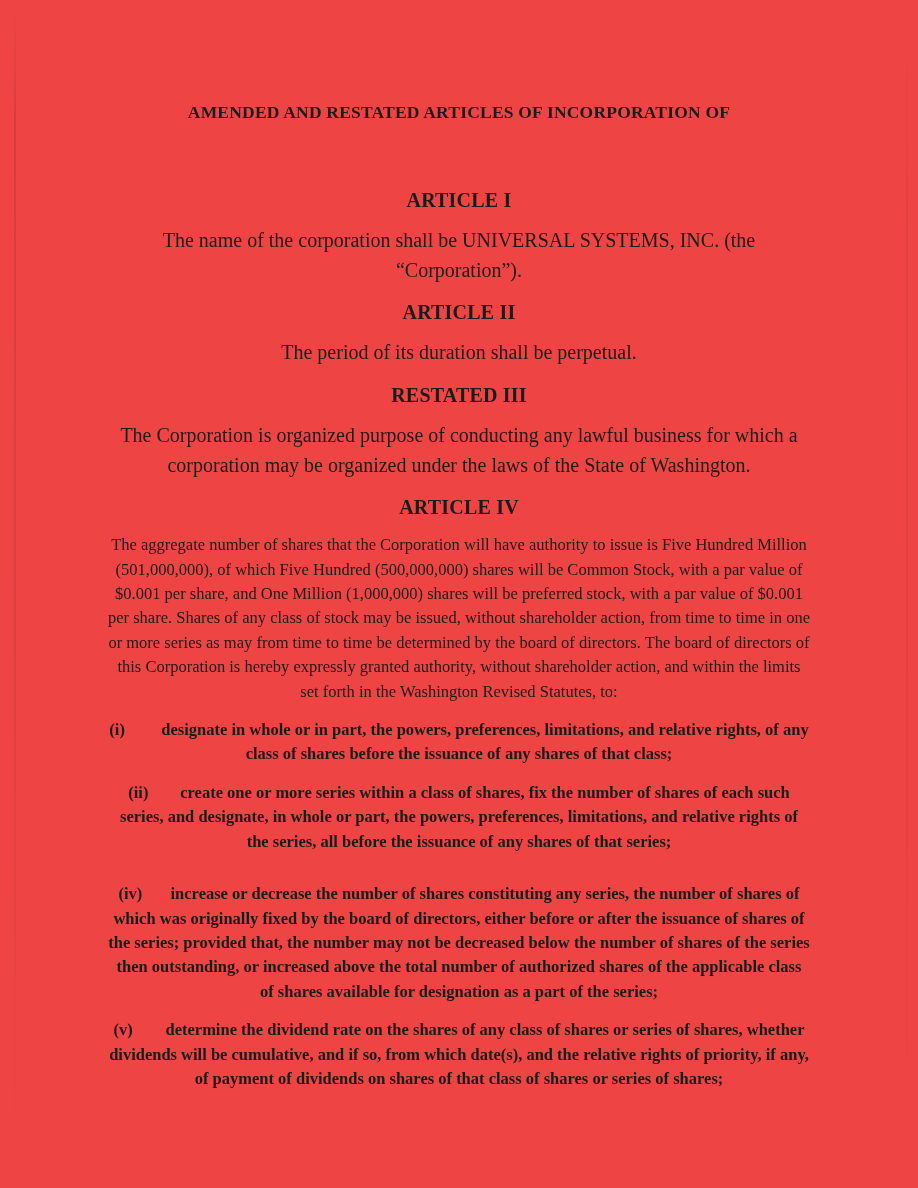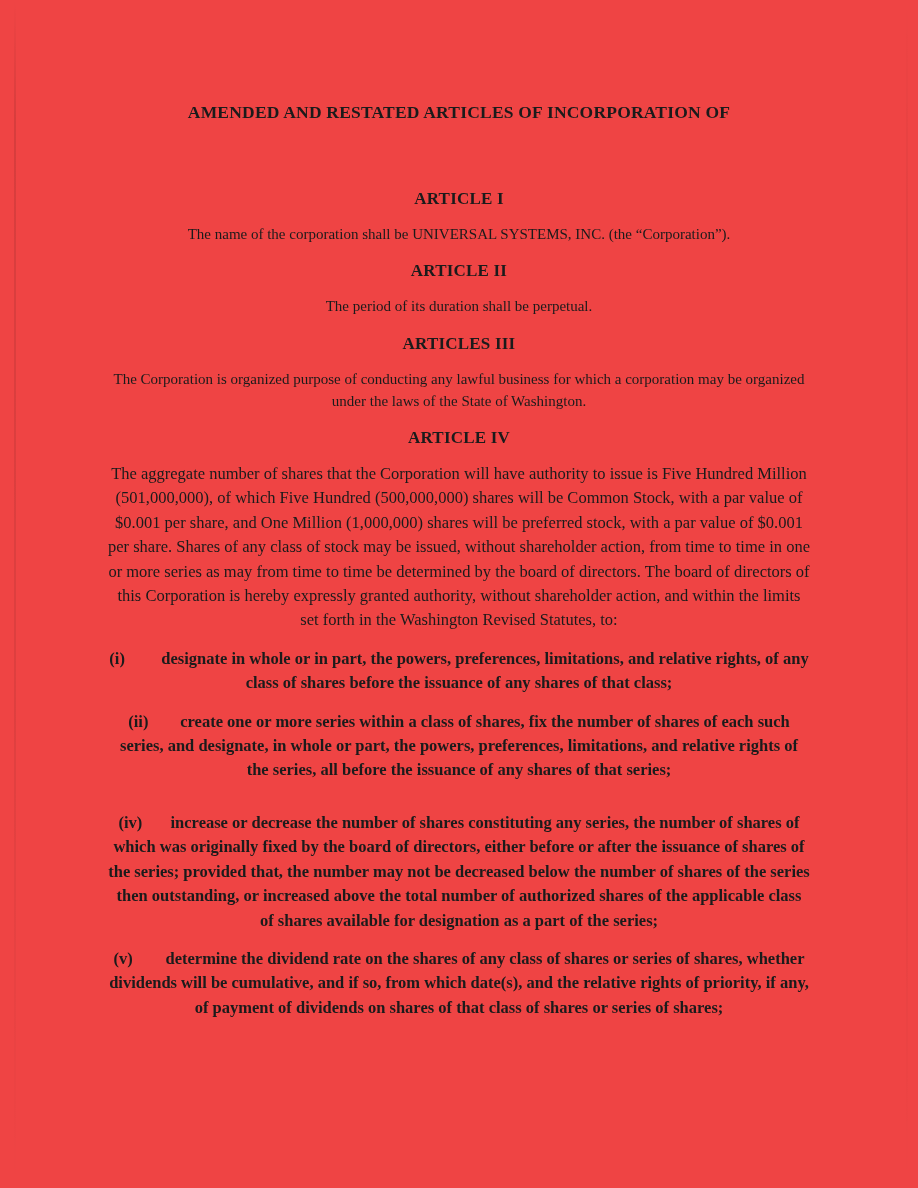--- a/index.html
+++ b/index.html
@@ -45,27 +45,27 @@
     font-size: 17.5px;
     letter-spacing: 0.2px;
     line-height: 1.9;
   }
   .doc-title .line1 { display: block; }
   .doc-title .line2 { display: block; }
 
   .article-heading {
     text-align: center;
     font-weight: bold;
-    font-size: 17px;
+    font-size: 20px;
     margin: 0;
     letter-spacing: 0.2px;
   }
   .body-para {
     text-align: center;
-    font-size: 15px;
+    font-size: 20px;
     line-height: 1.48;
     margin: 0;
   }
   .block-para {
     text-align: center;
     font-size: 16.5px;
     line-height: 1.48;
     margin: 0;
   }
   .sp-title-to-a1 { height: 60px; }
@@ -104,21 +104,21 @@
   <p class="body-para">The name of the corporation shall be UNIVERSAL SYSTEMS, INC. (the “Corporation”).</p>
 
   <div class="sp-p-to-h"></div>
 
   <h2 class="article-heading">ARTICLE II</h2>
   <div class="sp-h-to-p"></div>
   <p class="body-para">The period of its duration shall be perpetual.</p>
 
   <div class="sp-p-to-h"></div>
 
-  <h2 class="article-heading">ARTICLES III</h2>
+  <h2 class="article-heading">RESTATED III</h2>
   <div class="sp-h-to-p"></div>
   <p class="body-para">The Corporation is organized purpose of conducting any lawful business for which a corporation may be organized under the laws of the State of Washington.</p>
 
   <div class="sp-p-to-h"></div>
 
   <h2 class="article-heading">ARTICLE IV</h2>
   <div class="sp-h-to-p"></div>
   <p class="block-para">The aggregate number of shares that the Corporation will have authority to issue is Five Hundred Million (501,000,000), of which Five Hundred (500,000,000) shares will be Common Stock, with a par value of $0.001 per share, and One Million (1,000,000) shares will be preferred stock, with a par value of $0.001 per share. Shares of any class of stock may be issued, without shareholder action, from time to time in one or more series as may from time to time be determined by the board of directors. The board of directors of this Corporation is hereby expressly granted authority, without shareholder action, and within the limits set forth in the Washington Revised Statutes, to:</p>
 
   <div class="sp-item"></div>

